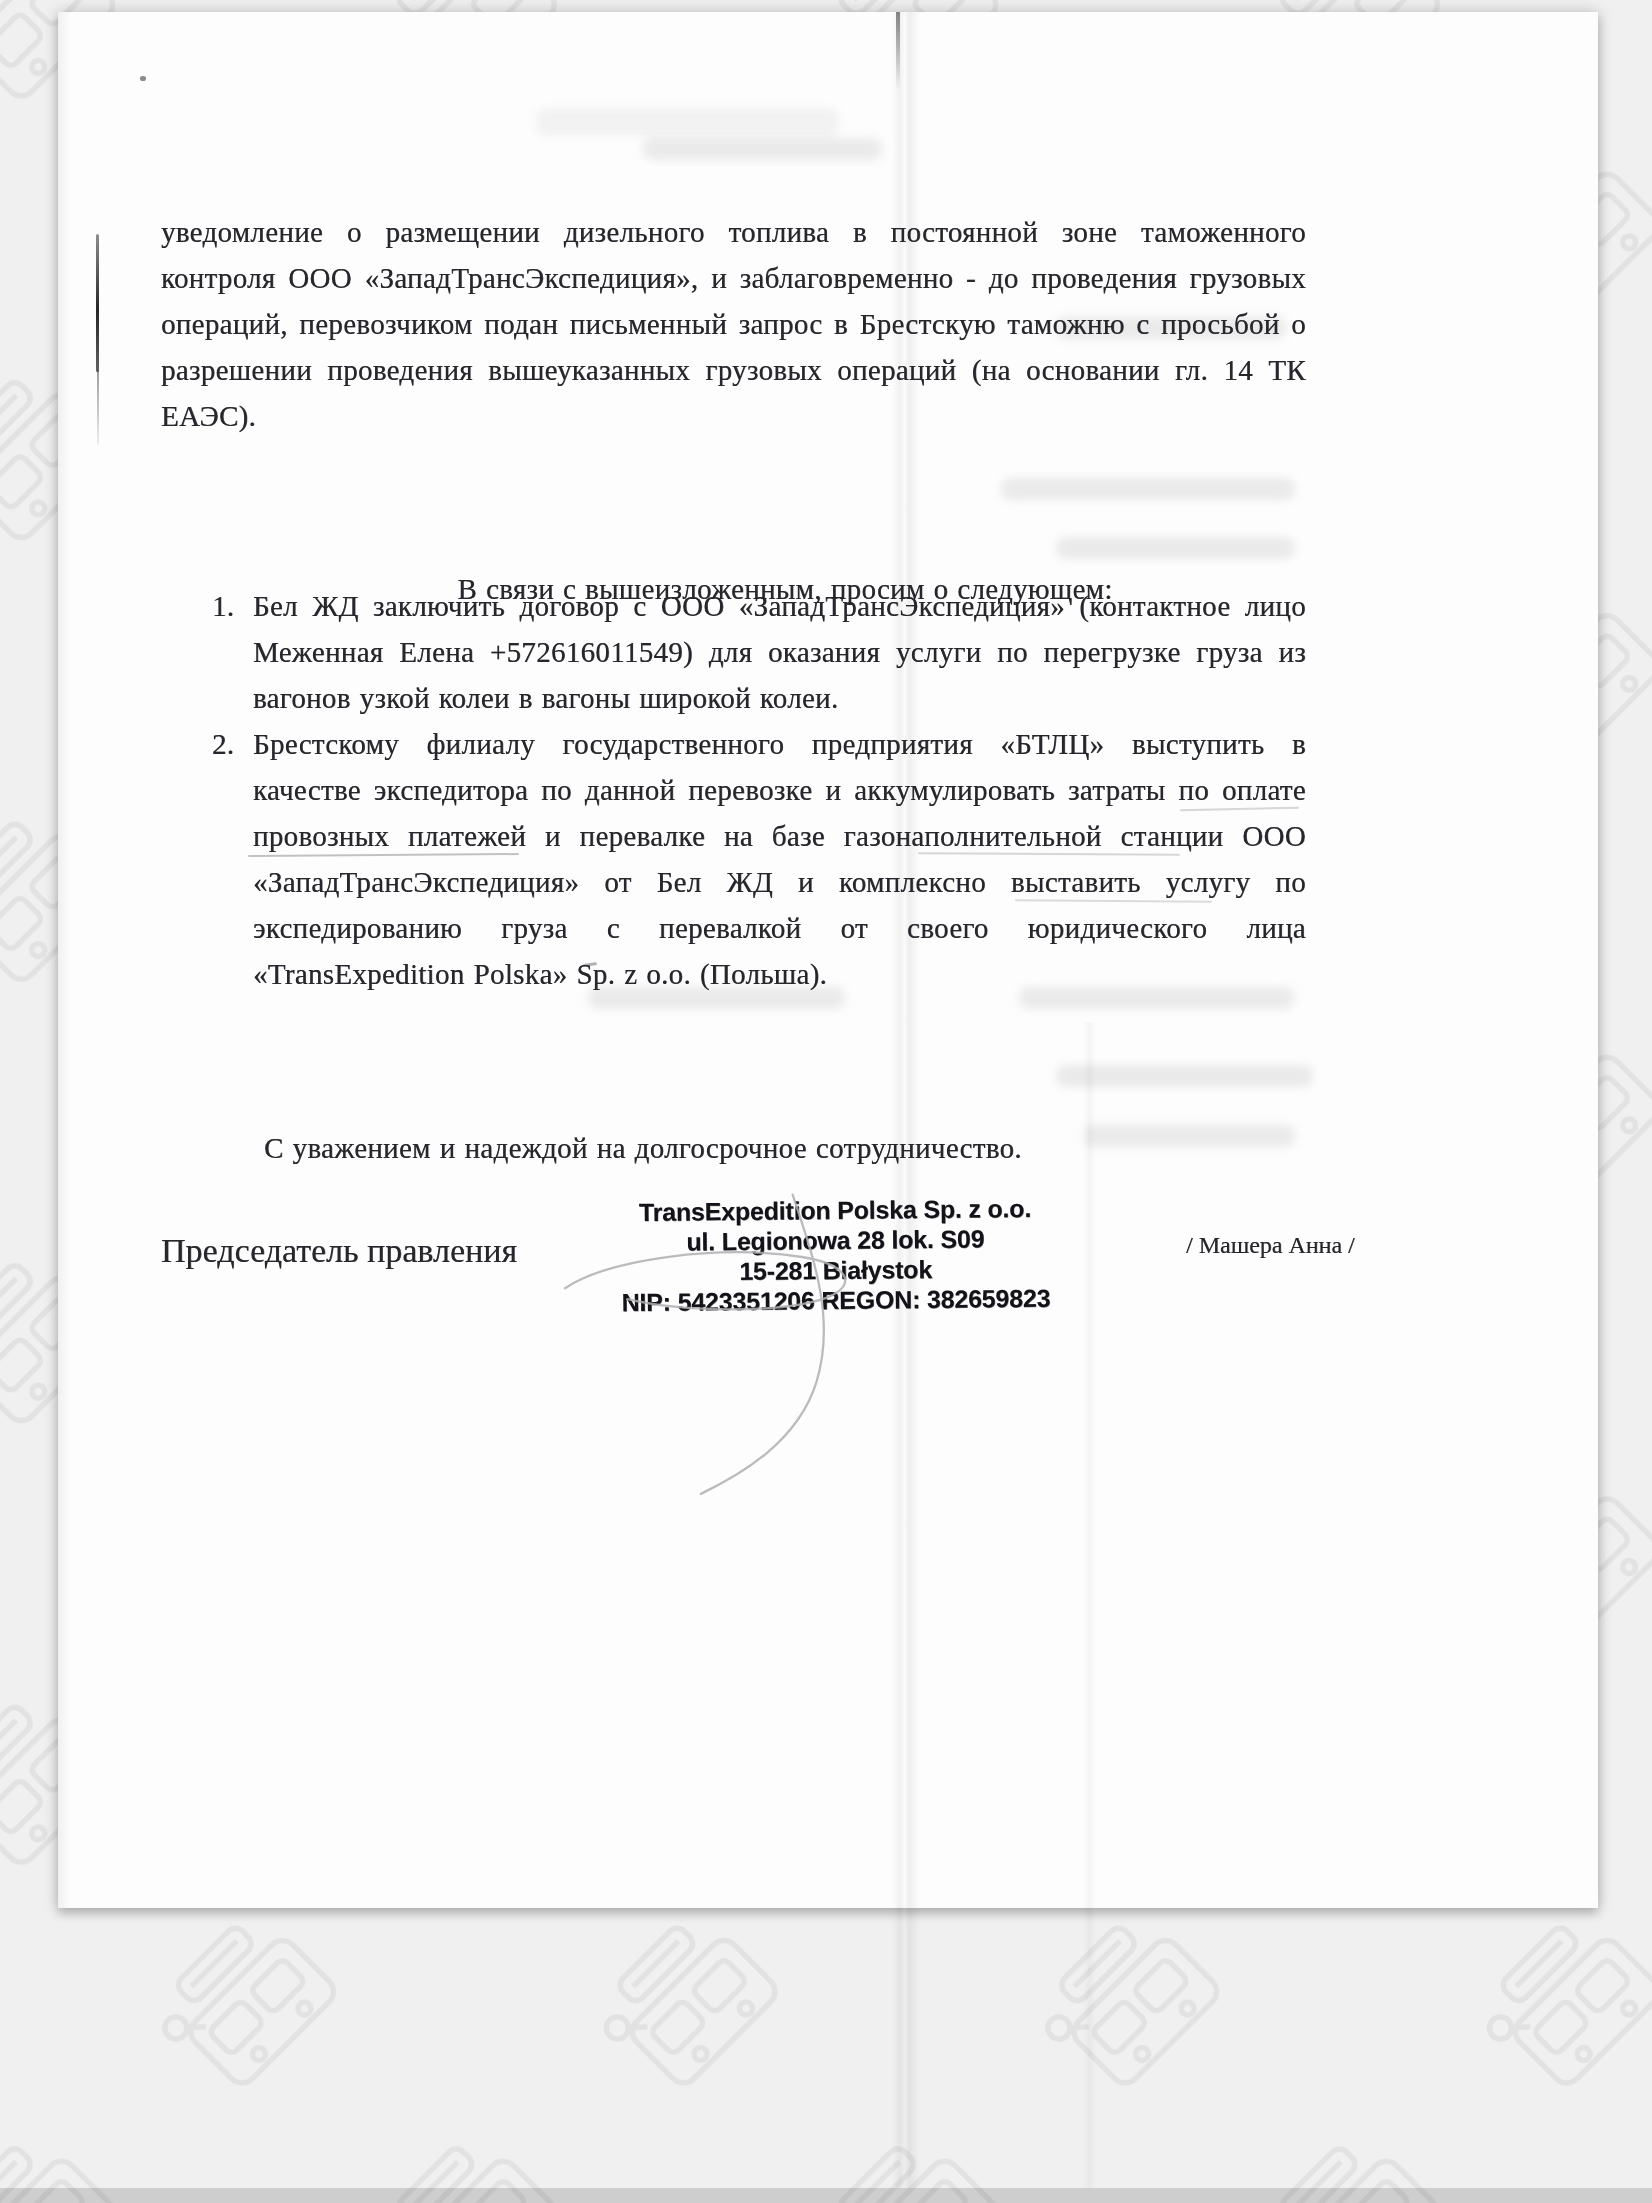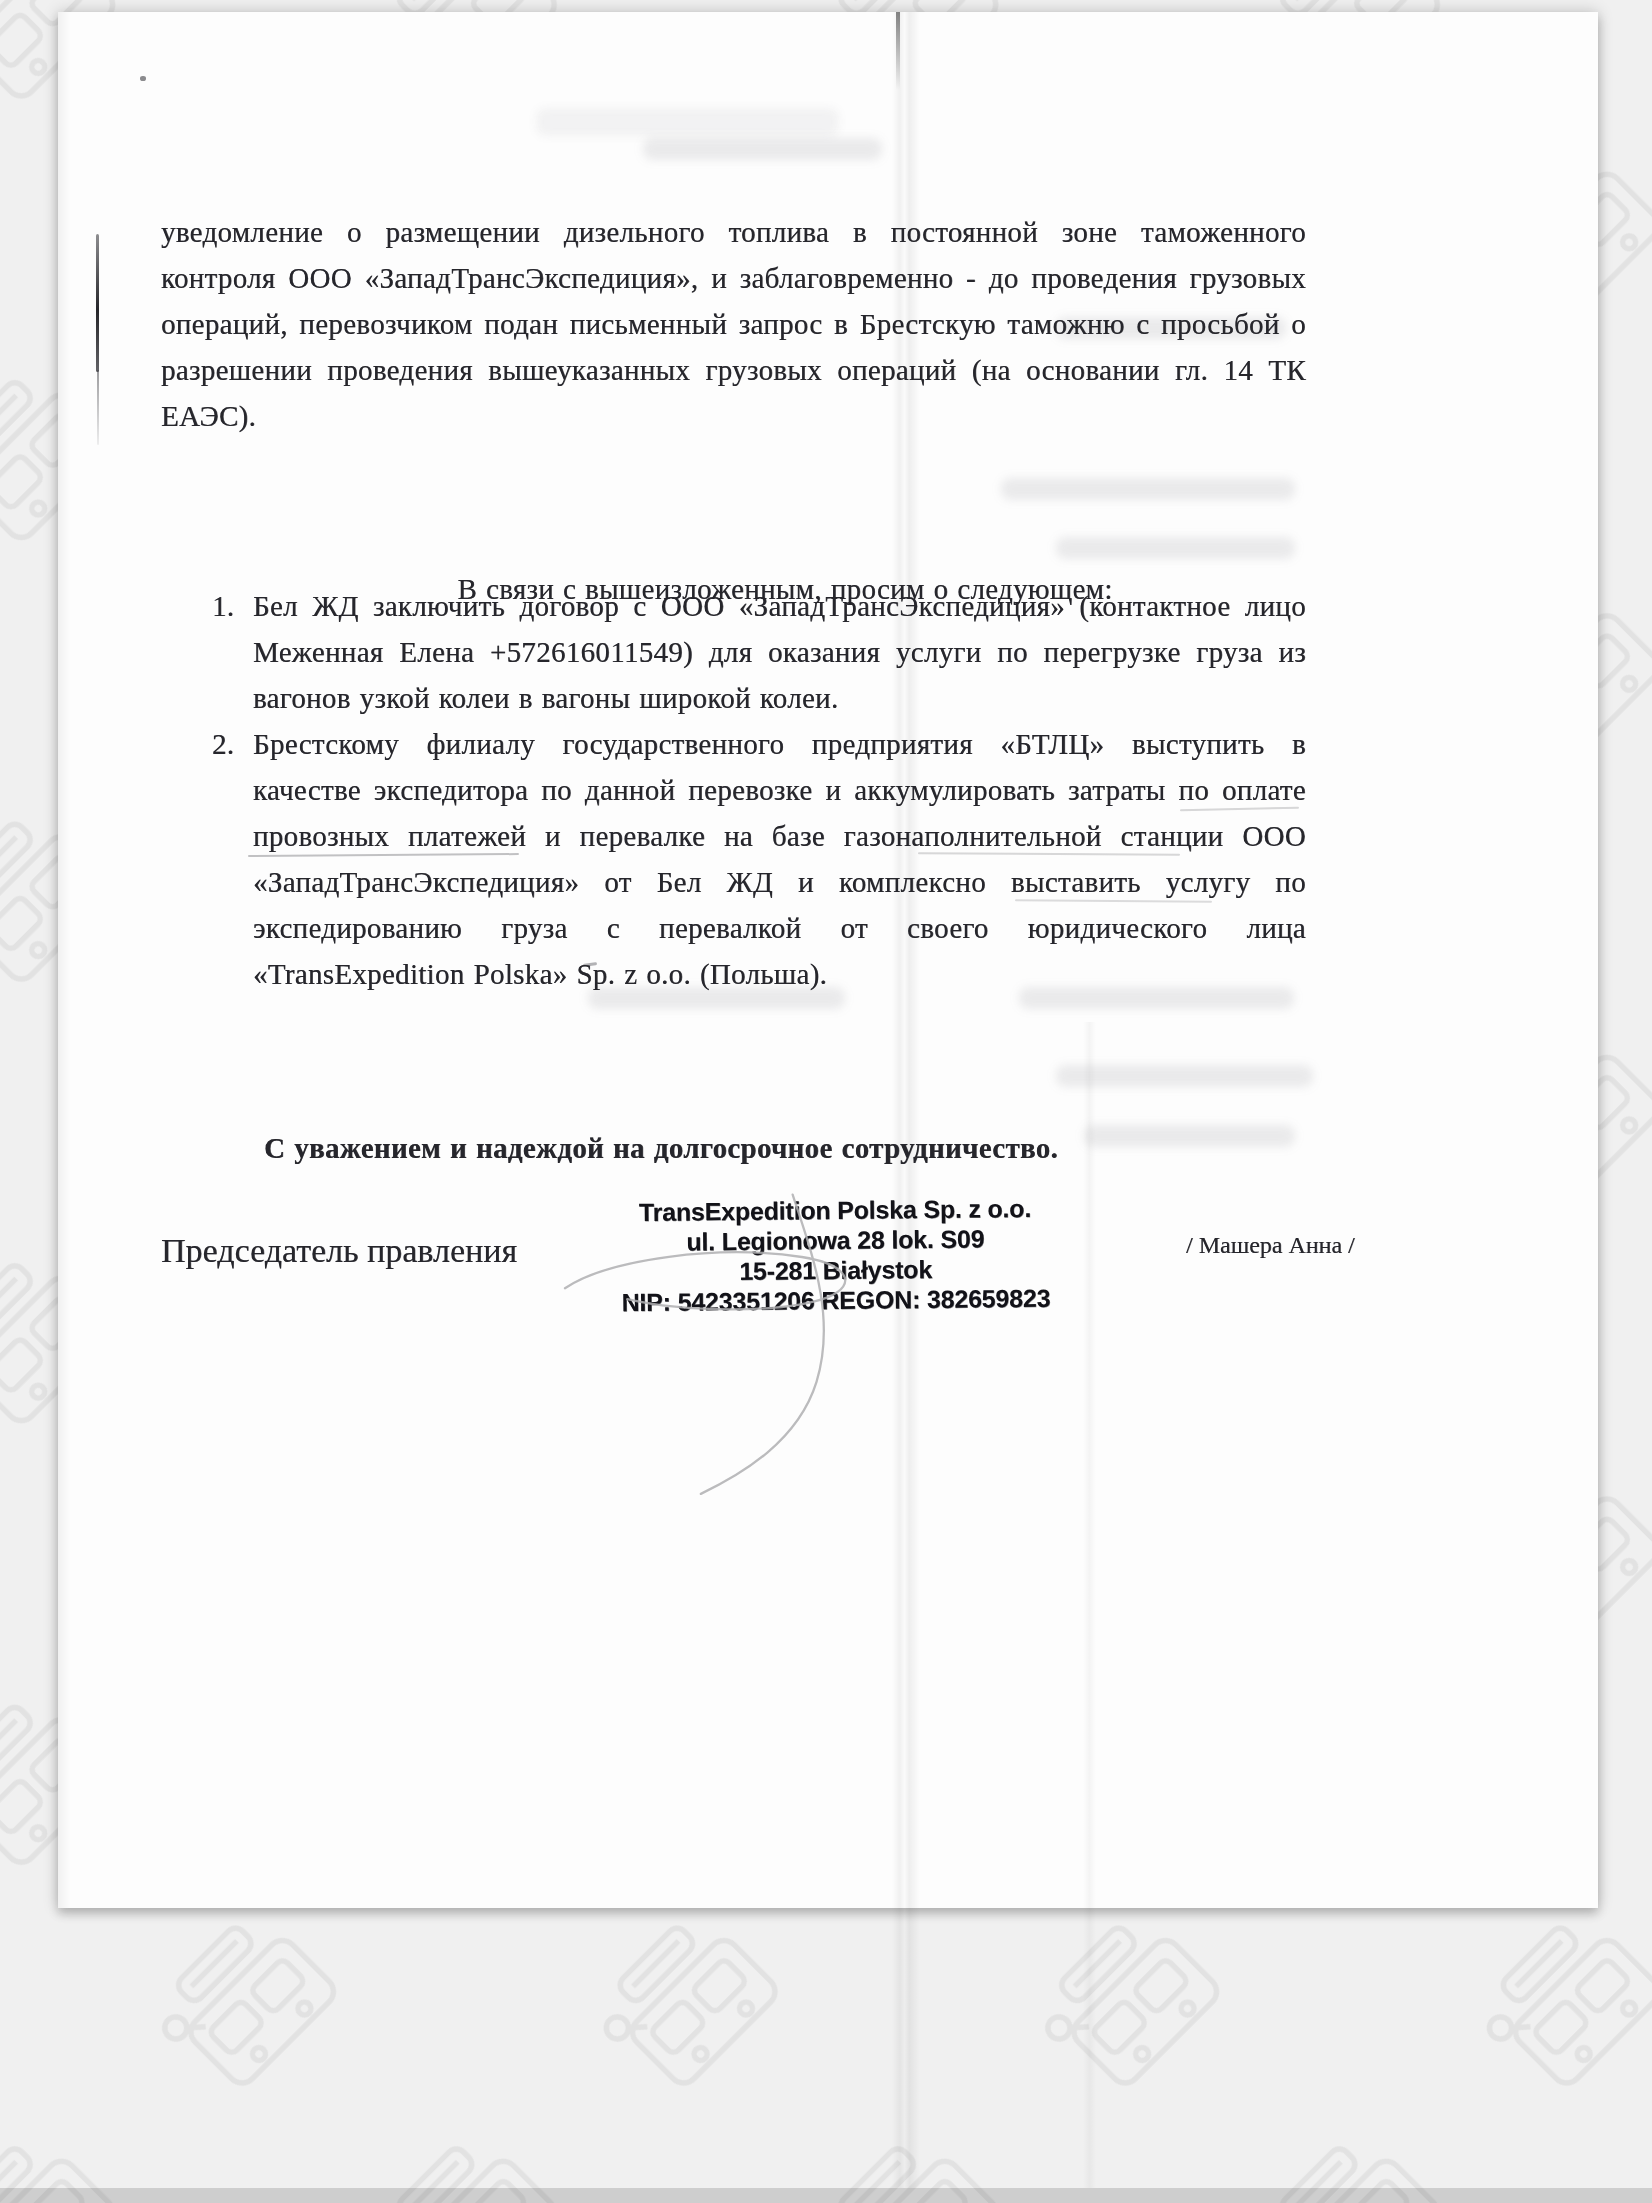--- a/index.html
+++ b/index.html
@@ -58,21 +58,21 @@
   }
   .p1{top:168px;}
   .p3{top:352px;text-indent:51px;}
   .tab{display:inline-block;width:110px;}
   .intro{top:525px;text-indent:103px;text-align:center;}
   .li{position:absolute;left:103px;width:1145px;}
   .li .num{position:absolute;left:51px;top:0;}
   .li .litext{display:block;margin-left:92px;}
   .li1{top:571px;}
   .li2{top:709px;}
-  .closing{top:1084px;text-indent:103px;text-align:left;font-weight:bold;}
+  .closing{top:1084px;text-indent:103px;text-align:left;}
 
   
   .sig-title{position:absolute;left:103px;top:1220px;font-size:34px;color:#26262c;text-shadow:0.4px 0.4px 0.6px rgba(30,30,35,.6);}
   .sig-name{position:absolute;left:1128px;top:1220px;font-size:24px;color:#26262c;text-shadow:0.4px 0.4px 0.6px rgba(30,30,35,.6);}
   .stamp{
     position:absolute;left:511px;top:1183px;width:533px;
     font-family:"Liberation Sans", sans-serif;font-weight:bold;
     font-size:25px;line-height:30px;text-align:center;color:#121218;
     transform:rotate(-.6deg);letter-spacing:-0.2px;
     text-shadow:0.5px 0.5px 0 rgba(10,10,15,.5);

